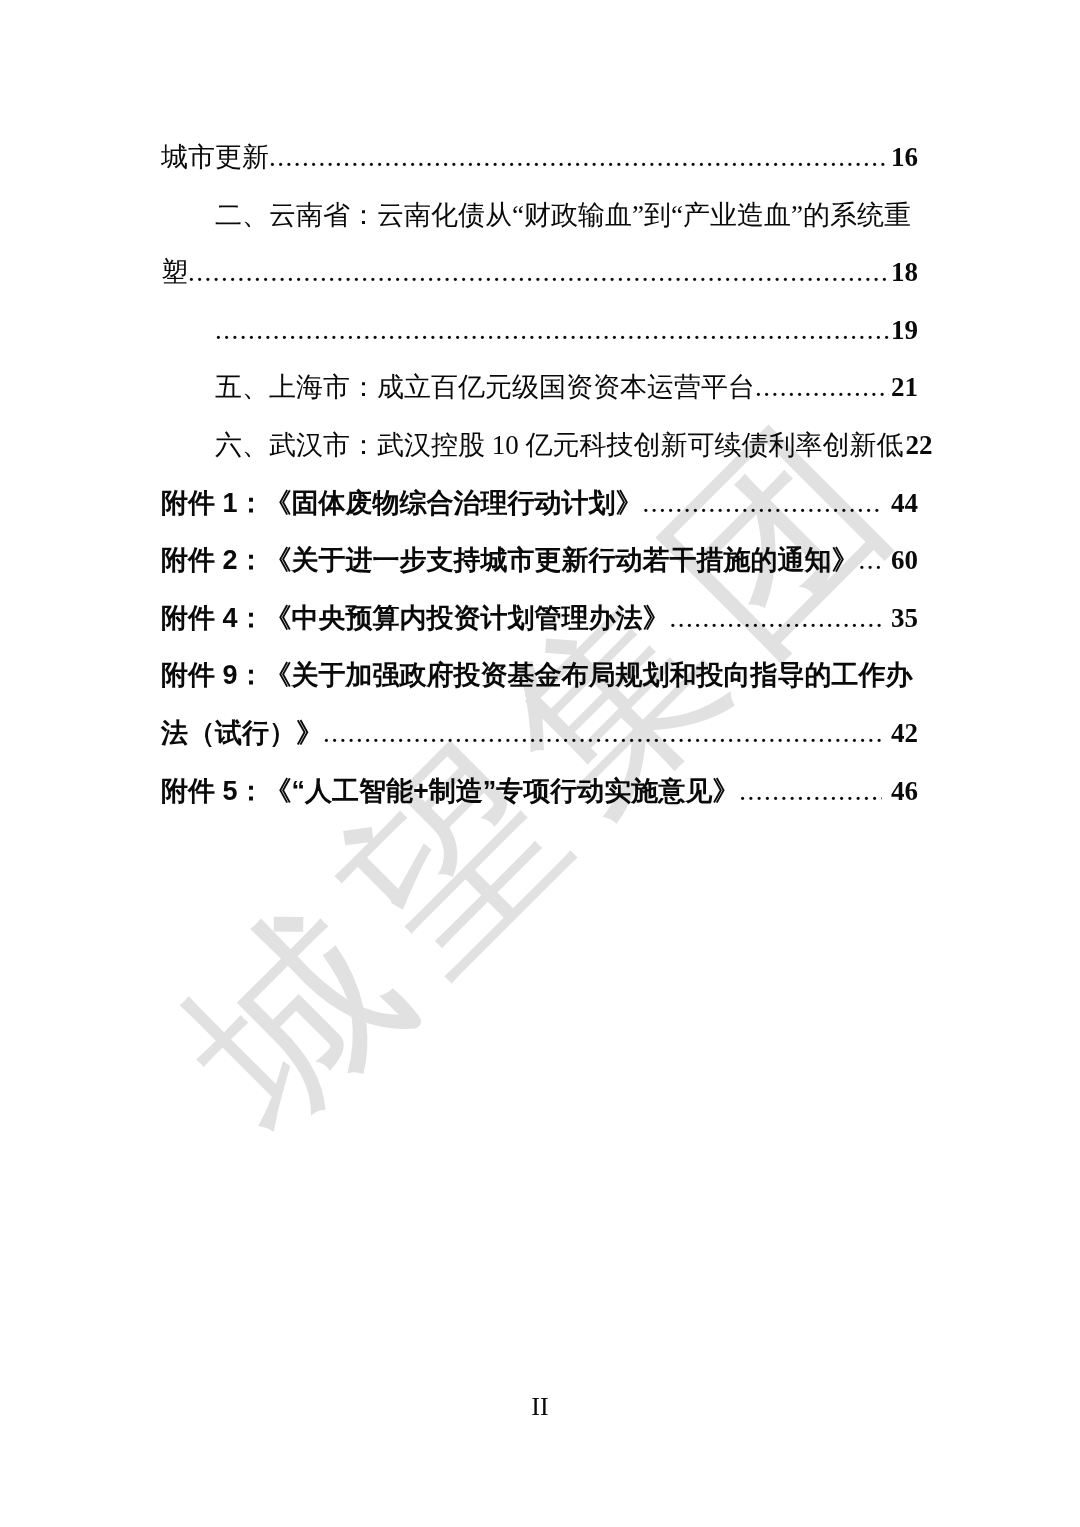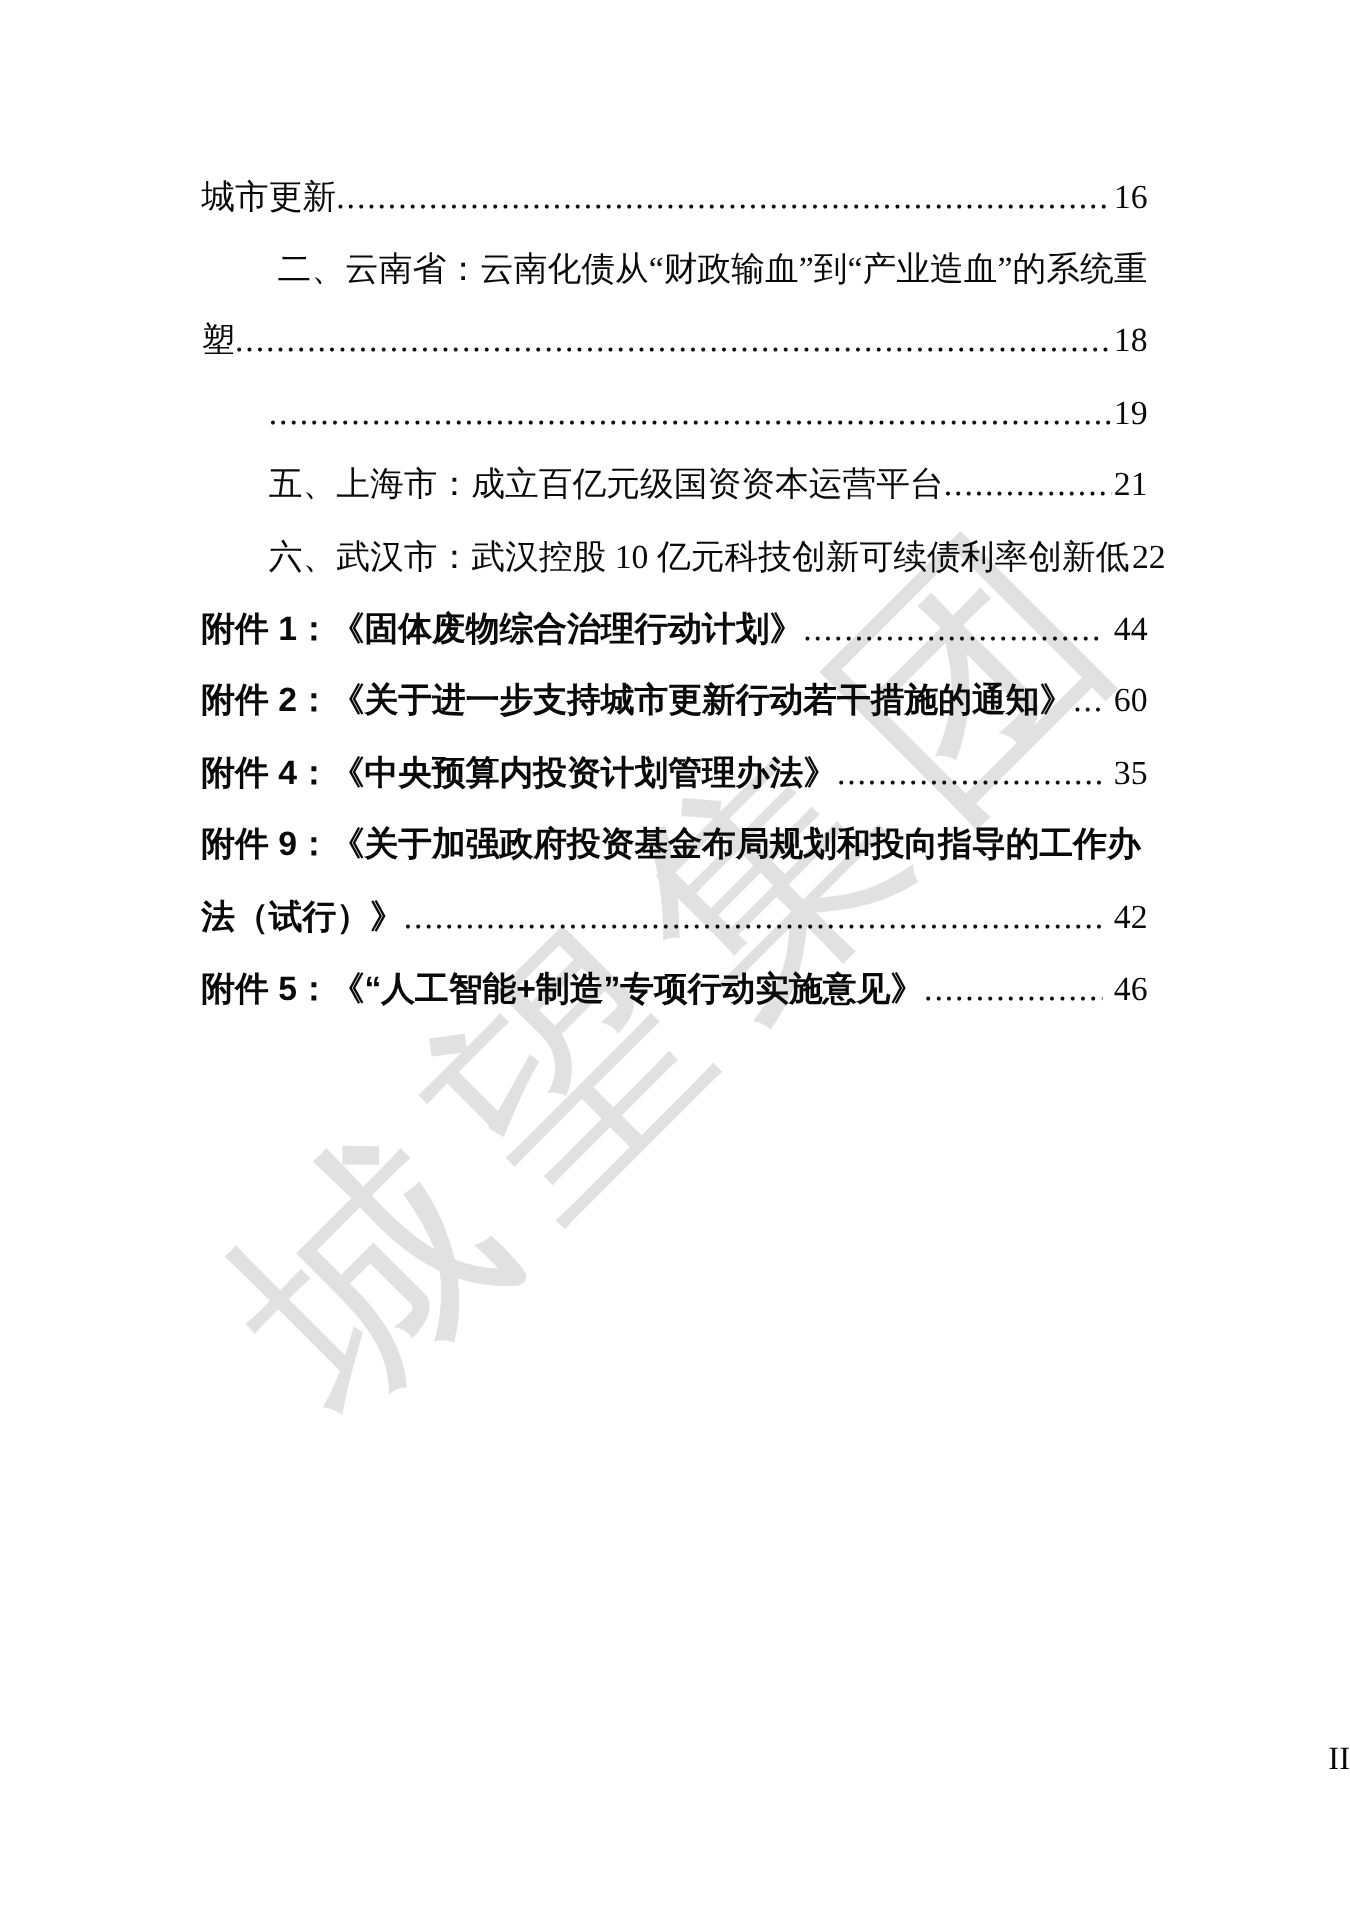--- a/index.html
+++ b/index.html
@@ -33,52 +33,52 @@
     z-index: 1;
   }
   .row {
     display: flex;
     align-items: baseline;
     line-height: 57.6px;
     height: 57.6px;
     font-size: 27px;
     white-space: nowrap;
   }
-  .row.serif { font-family: "Liberation Serif", serif; font-weight: 400; text-align: right; }
+  .row.serif { font-family: "Liberation Serif", serif; font-weight: 400; }
   .row.bold  { font-family: "Liberation Sans", sans-serif; font-weight: 700; font-size: 27px; align-items: flex-end; }
   .row .text { flex: 0 0 auto; white-space: nowrap; }
   .row.indent { padding-left: 54px; }
   .leader {
     flex: 1 1 auto;
     overflow: hidden;
     white-space: nowrap;
     min-width: 0;
     font-family: "Liberation Serif", serif;
     font-weight: 400;
     font-size: 27px;
     letter-spacing: 1.5px;
   }
   .leader::after {
     content: "................................................................................................................................................................................................";
   }
   .pagenum {
     flex: 0 0 auto;
     font-family: "Liberation Serif", serif;
-    font-weight: 400;
+    font-weight: 700;
     font-size: 27px;
     margin-left: 2px;
   }
   .row.bold .pagenum { margin-left: 9px; }
   .row.wrap .text { width: 100%; }
   .footer-pagenum {
     position: absolute;
     left: 0;
     right: 0;
     top: 1392px;
-    text-align: right;
+    text-align: center;
     font-family: "Liberation Serif", serif;
     font-size: 26px;
     color: #0a0a0a;
     z-index: 1;
   }
 </style>
 </head>
 <body>
 
 <div class="page">

